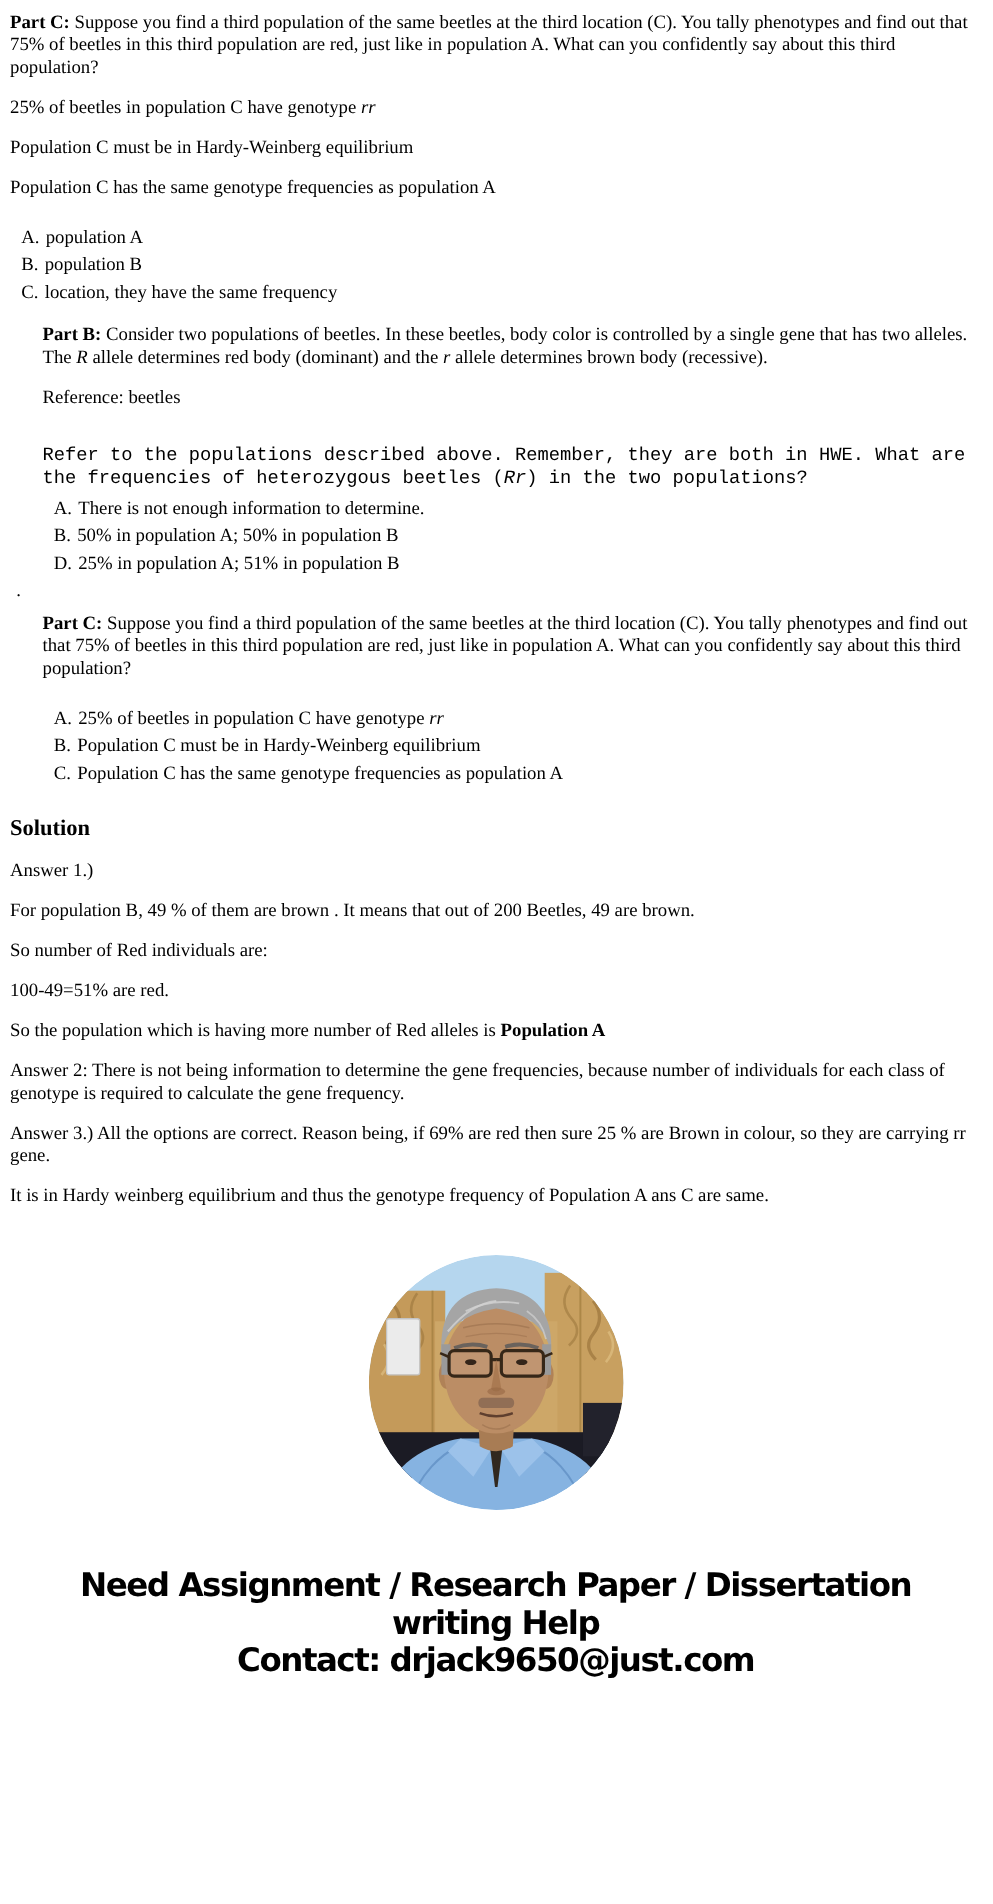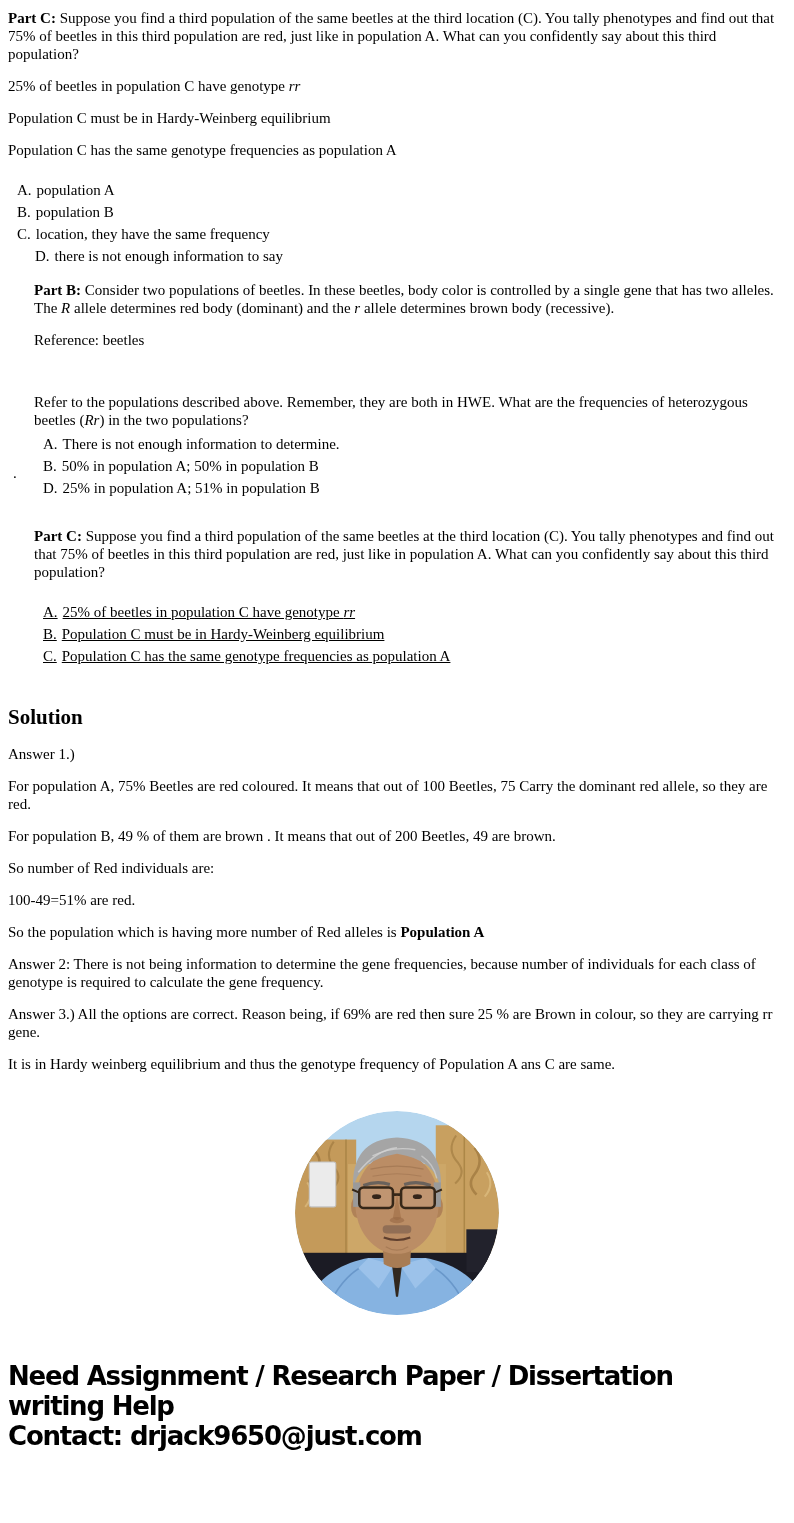--- a/index.html
+++ b/index.html
@@ -13,46 +13,47 @@
     font-size: 15px;
     line-height: 18px;
     color: #000000;
     position: relative;
   }
   main { padding: 6px 9px 0 8px; }
   p { margin: 0; }
   .para { margin-top: 14px; }
   .intro { margin-top: 3px; }
   .indent1 { margin-left: 26px; }
-  .gap-xl { margin-top: 44px; }
+  .gap-xl { margin-top: 29px; font-family: Liberation Mono, monospace; }
   .gap-lg { margin-top: 28px; }
-  .gap-md { margin-top: 26px; text-decoration: underline; }
+  .gap-md { margin-top: 26px; }
   .opts { margin-top: 20px; }
   .opts.tight { margin-top: 4px; }
   .opt { line-height: 22px; padding-left: 9px; }
   .opt .marker { margin-right: 5px; }
   .opt.extra { padding-left: 27px; }
   .opts-inner .opt { padding-left: 35px; }
   .stray-dot {
     position: absolute; left: 13px; top: 464px;
     font-size: 15px; line-height: 18px;
   }
   .solution-heading {
-    margin-top: 40px;
-    font-size: 21px; line-height: 21px;
+    margin-top: 22px;
+    font-size: 18px; line-height: 21px;
     font-weight: bold;
   }
   .avatar-wrap {
     margin: 38px auto 0;
     width: 204px; height: 204px;
     border-radius: 50%;
     overflow: hidden;
   }
   .footer-banner {
     margin-top: 46px;
+    text-align: center;
     font-family: "DejaVu Sans", sans-serif;
     font-weight: bold;
     font-size: 26px;
     line-height: 30px;
     letter-spacing: -1.2px;
     color: #000000;
   }
 </style>
 </head>
 <body>
@@ -64,21 +65,20 @@
   <p class="para"><span>25% of beetles in population C have genotype </span><i>rr</i></p>
 
   <p class="para"><span>Population C must be in Hardy-Weinberg equilibrium</span></p>
 
   <p class="para"><span>Population C has the same genotype frequencies as population A</span></p>
 
   <div class="opts">
     <div class="opt"><span class="marker">A.</span><span>population A</span></div>
     <div class="opt"><span class="marker">B.</span><span>population B</span></div>
     <div class="opt"><span class="marker">C.</span><span>location, they have the same frequency</span></div>
-    <div class="opt extra"><span class="marker">D.</span><span>there is not enough information to say</span></div>
   </div>
 
   <span class="stray-dot">.</span>
 
   <p class="para indent1"><b>Part B:</b><span> Consider two populations of beetles. In these beetles, body color is controlled by a single gene that has two alleles. The </span><i>R</i><span> allele determines red body (dominant) and the </span><i>r</i><span> allele determines brown body (recessive).</span></p>
 
   <p class="para indent1"><span>Reference: beetles</span></p>
 
   <p class="para indent1 gap-xl"><span>Refer to the populations described above. Remember, they are both in HWE. What are the frequencies of heterozygous beetles (</span><i>Rr</i><span>) in the two populations?</span></p>
 
@@ -93,21 +93,20 @@
   <div class="opts gap-md opts-inner">
     <div class="opt"><span class="marker">A.</span><span>25% of beetles in population C have genotype </span><i>rr</i></div>
     <div class="opt"><span class="marker">B.</span><span>Population C must be in Hardy-Weinberg equilibrium</span></div>
     <div class="opt"><span class="marker">C.</span><span>Population C has the same genotype frequencies as population A</span></div>
   </div>
 
   <h2 class="solution-heading">Solution</h2>
 
   <p class="para">Answer 1.)</p>
 
-  <p class="para">For population A, 75% Beetles are red coloured. It means that out of 100 Beetles, 75 Carry the dominant red allele, so they are red.</p>
 
   <p class="para">For population B, 49 % of them are brown . It means that out of 200 Beetles, 49 are brown.</p>
 
   <p class="para">So number of Red individuals are:</p>
 
   <p class="para">100-49=51% are red.</p>
 
   <p class="para"><span>So the population which is having more number of Red alleles is </span><b>Population A</b></p>
 
   <p class="para">Answer 2: There is not being information to determine the gene frequencies, because number of individuals for each class of genotype is required to calculate the gene frequency.</p>

